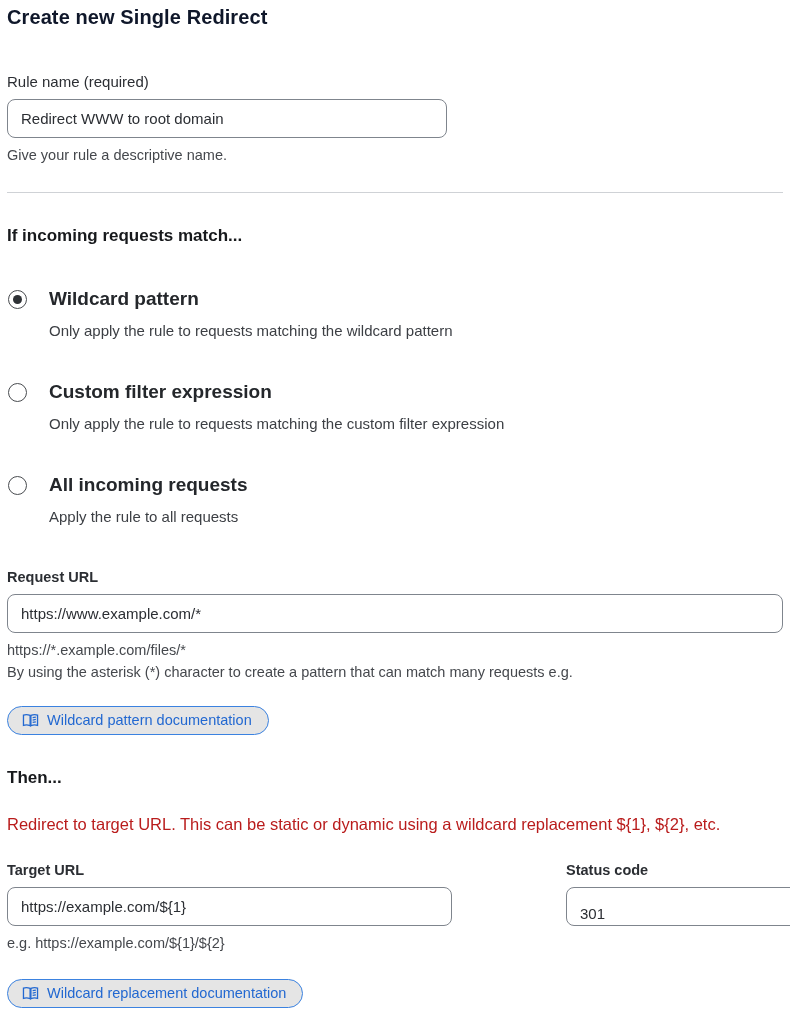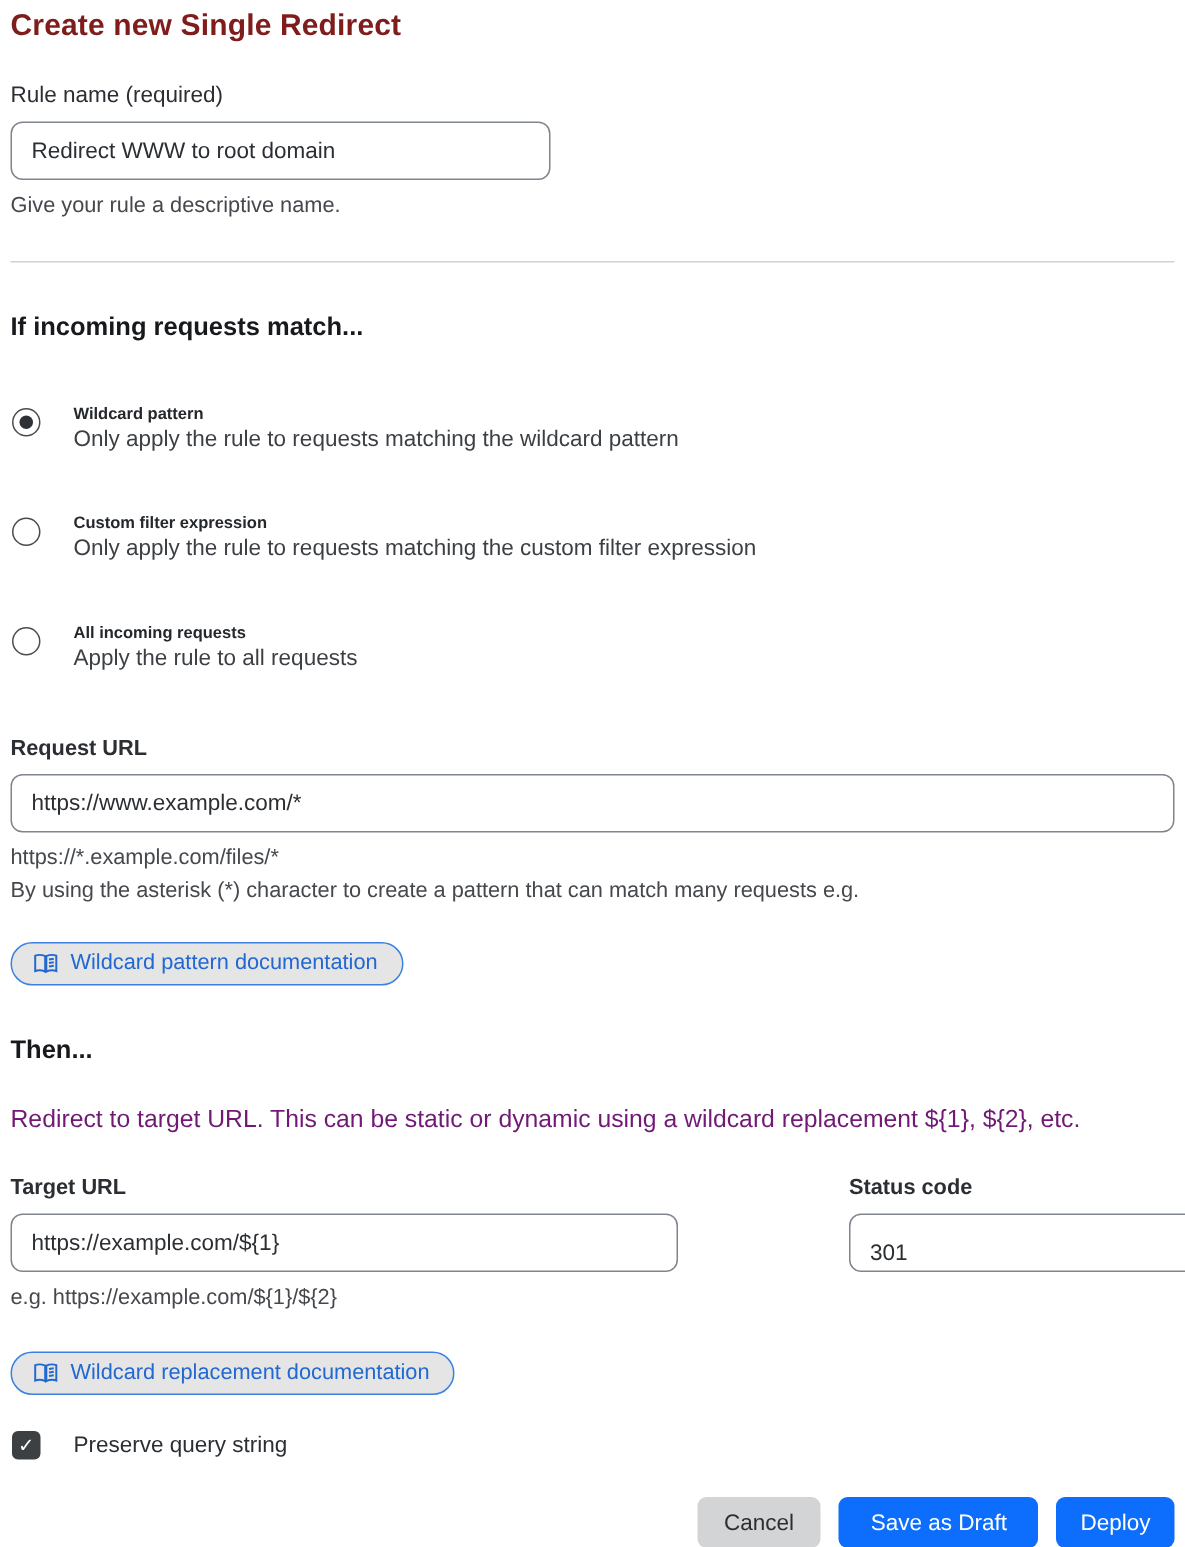--- a/index.html
+++ b/index.html
@@ -7,33 +7,33 @@
   body {
     width: 790px;
     min-height: 1031px;
     font-family: "Liberation Sans", "DejaVu Sans", sans-serif;
     color: #24272b;
     padding: 6px 7px 8px 7px;
   }
   .page-title {
     font-size: 20px;
     font-weight: 700;
-    color: #7f1d1d;
+    color: #0f172a;
     letter-spacing: .1px;
-    margin-bottom: 26px;
+    margin-bottom: 44px;
   }
   .field-label {
     font-size: 15px;
     color: #2b2e33;
     margin-bottom: 9px;
   }
   .field-label.strong { font-weight: 700; font-size: 14.5px; }
   .text-input {
     display: block;
-    width: 360px;
+    width: 440px;
     height: 39px;
     border: 1px solid #7f858d;
     border-radius: 8px;
     padding: 0 13px;
     font-family: "Liberation Sans", "DejaVu Sans", sans-serif;
     font-size: 15px;
     color: #2b2e33;
     background: #fff;
     outline: none;
   }
@@ -62,40 +62,40 @@
     width: 19px; height: 19px;
     border: 1.6px solid #494c50;
     border-radius: 50%;
     margin: 2px 0 0 1px;
     display: flex; align-items: center; justify-content: center;
     cursor: pointer;
     background: #fff;
   }
   .radio-dot { width: 9px; height: 9px; border-radius: 50%; background: #2e3135; }
   .radio-texts { margin-left: 22px; }
-  .radio-label { font-size: 11px; font-weight: 700; color: #24272b; }
-  .radio-desc { font-size: 15px; color: #3c3f44; margin-top: 2px; }
+  .radio-label { font-size: 19px; font-weight: 700; color: #24272b; }
+  .radio-desc { font-size: 15px; color: #3c3f44; margin-top: 12px; }
   .doc-pill {
     display: inline-flex;
     align-items: center;
     gap: 8px;
     border: 1px solid #3b82e0;
     border-radius: 999px;
     background: #e5e5e5;
     color: #2268d1;
     font-family: "Liberation Sans", "DejaVu Sans", sans-serif;
     font-size: 14.5px;
     padding: 5px 16px 6px 14px;
     margin-top: 23px;
     cursor: pointer;
   }
   .doc-pill svg { display: block; }
   .then-desc {
     font-size: 16.5px;
-    color: #701a75;
+    color: #b91c1c;
     margin-top: 27px;
   }
   .target-row {
     display: flex;
     gap: 10px;
     margin-top: 28px;
     align-items: flex-start;
   }
   .target-col { width: 549px; }
   .status-col { width: 217px; margin-left: auto; }

